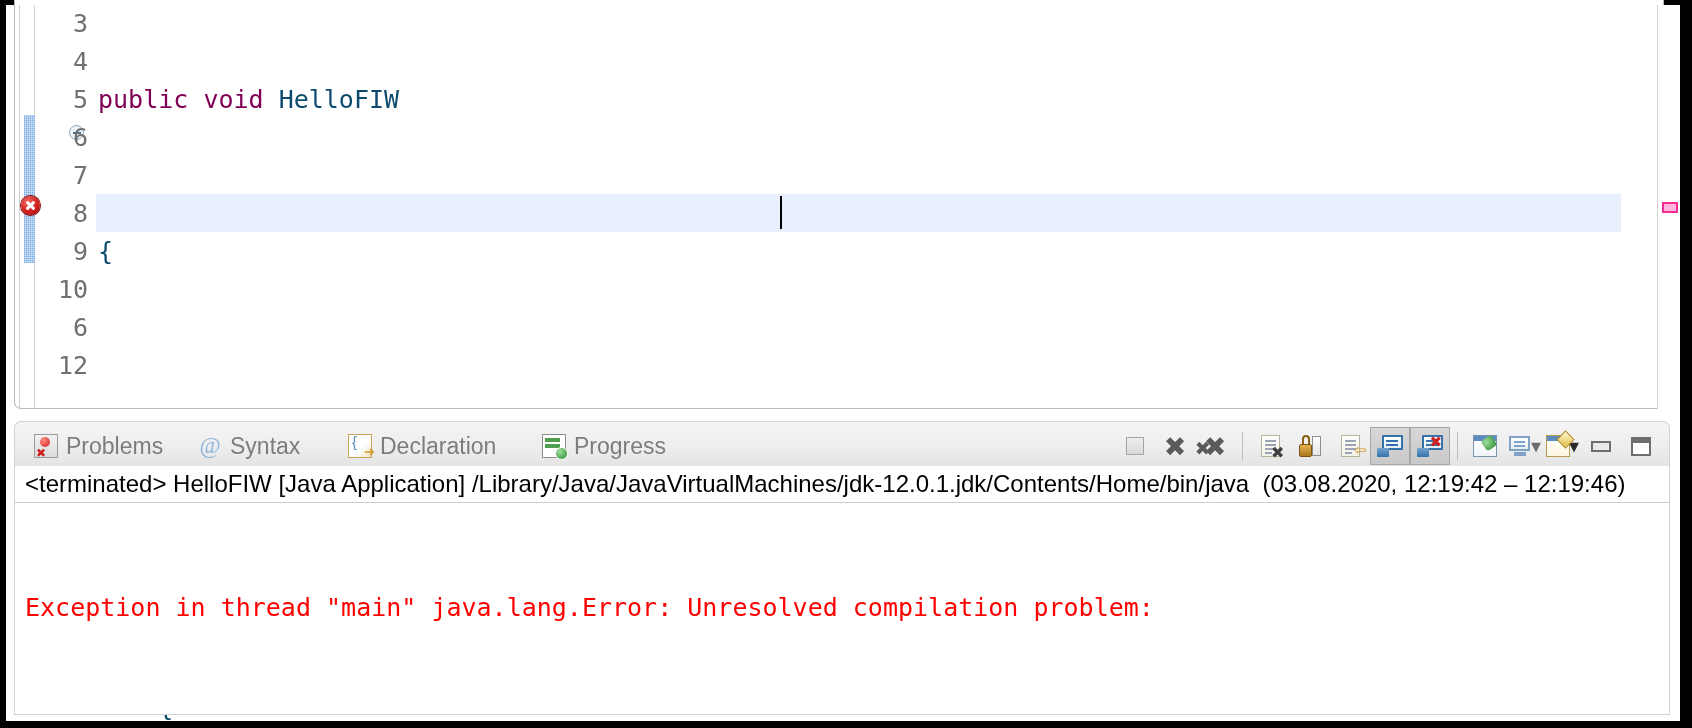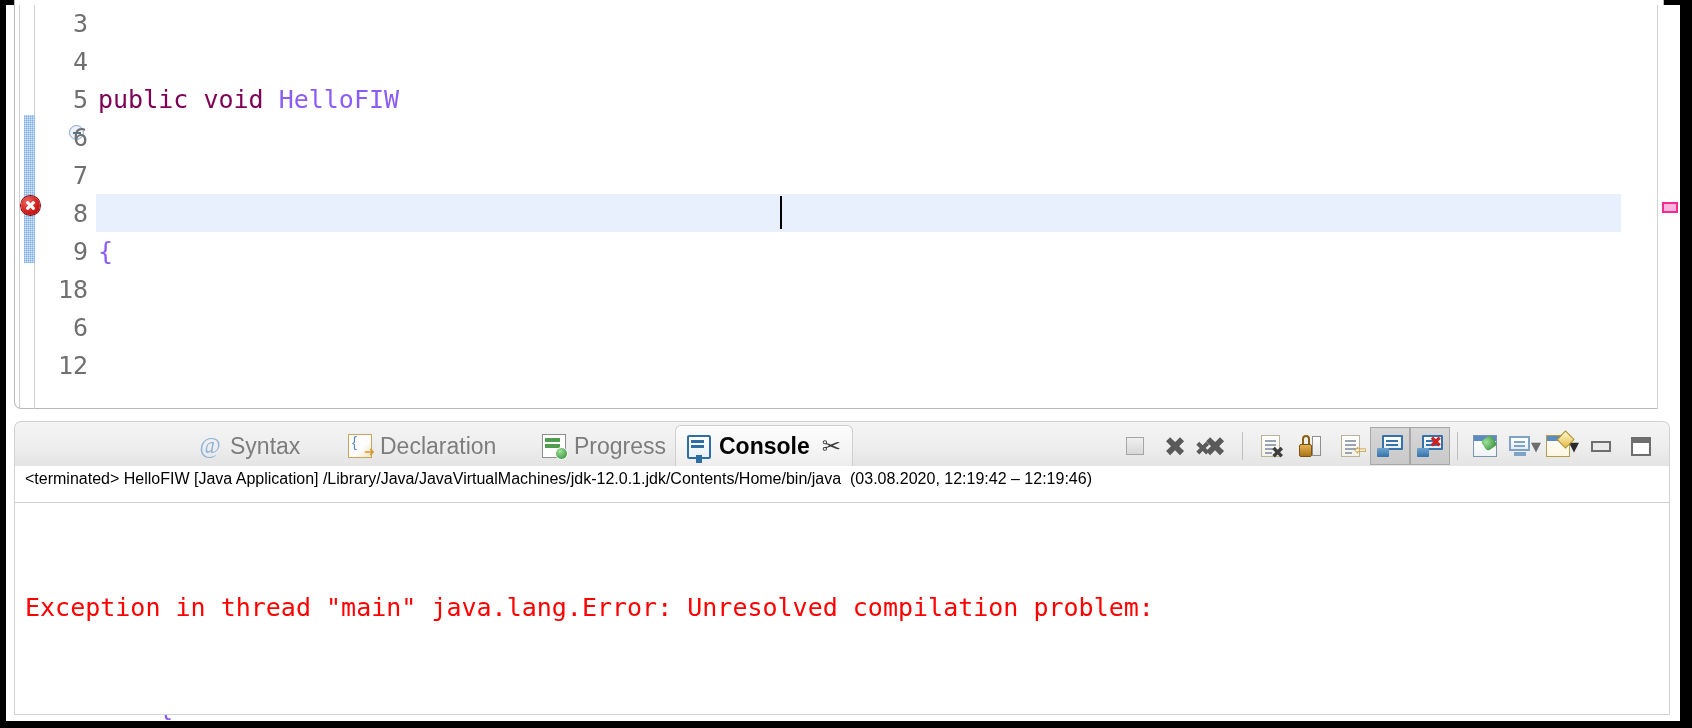--- a/index.html
+++ b/index.html
@@ -159,21 +159,21 @@
     position: absolute;
     left: 90px;
     top: 189px;
     width: 1525px;
     height: 38px;
     background: #e8f0fd;
   }
 
   .kw      { color: #7f0055; font-weight: normal; }
   .param   { color: #6a3e3e; }
-  .plain   { color: #8b5cf6; }
+  .plain   { color: #0c4a6e; }
 
   
   #caret {
     position: absolute;
     left: 774px;
     top: 191px;
     width: 2px;
     height: 33px;
     background: #000000;
   }
@@ -655,21 +655,21 @@
     border-bottom: 1px solid #d2d2d2;
     box-sizing: border-box;
     overflow: hidden;
   }
 
   #launch-line {
     position: absolute;
     left: 10px;
     top: 4px;
     font-family: "Liberation Sans", sans-serif;
-    font-size: 16px;
+    font-size: 24px;
     color: #000000;
     white-space: pre;
   }
   #launch-underline {
     position: absolute;
     left: 0px;
     top: 36px;
     width: 1654px;
     height: 1px;
     background: #cfcfcf;
@@ -718,21 +718,21 @@
       <div id="fold-icon"></div>
 
       <div id="line-numbers">
         <div>3</div>
         <div>4</div>
         <div>5</div>
         <div>6</div>
         <div>7</div>
         <div>8</div>
         <div>9</div>
-        <div>18</div>
+        <div>10</div>
         <div>6</div>
         <div>12</div>
       </div>
 
       <div id="code-area">
         <div class="cline"><span class="kw">public</span><span class="plain"> </span><span class="kw">void</span><span class="plain"> </span><span class="plain">HelloFIW</span></div>
 
         <div class="cline"><span class="plain">{</span></div>
 
         <div class="cline"></div>
@@ -756,41 +756,40 @@
 
       <div id="overview-ruler">
         <div id="ruler-mark"></div>
       </div>
     </div>
 
     <div id="bottom-panel">
 
       <div id="tab-strip">
 
+        <div class="tab" style="left:8px;">
+          <span class="tab-icon ic-problems"></span>
+          <span class="tab-label">Problems</span>
+        </div>
 
         <div class="tab" style="left:172px;">
           <span class="tab-icon ic-javadoc">@</span>
           <span class="tab-label">Syntax</span>
         </div>
 
         <div class="tab" style="left:516px;">
           <span class="tab-icon ic-progress"></span>
           <span class="tab-label">Progress</span>
         </div>
 
         <div class="tab" style="left:322px;">
           <span class="tab-icon ic-declaration"></span>
           <span class="tab-label">Declaration</span>
         </div>
 
-        <div class="tab active" style="left:660px;">
-          <span class="tab-icon ic-console"></span>
-          <span class="tab-label">Console</span>
-          <span class="tab-close">✂</span>
-        </div>
 
         <div id="console-toolbar">
 
           <div class="tb">
             <span class="ic-terminate"></span>
           </div>
 
           <div class="tb">
             <span class="ic-x">✖</span>
           </div>

